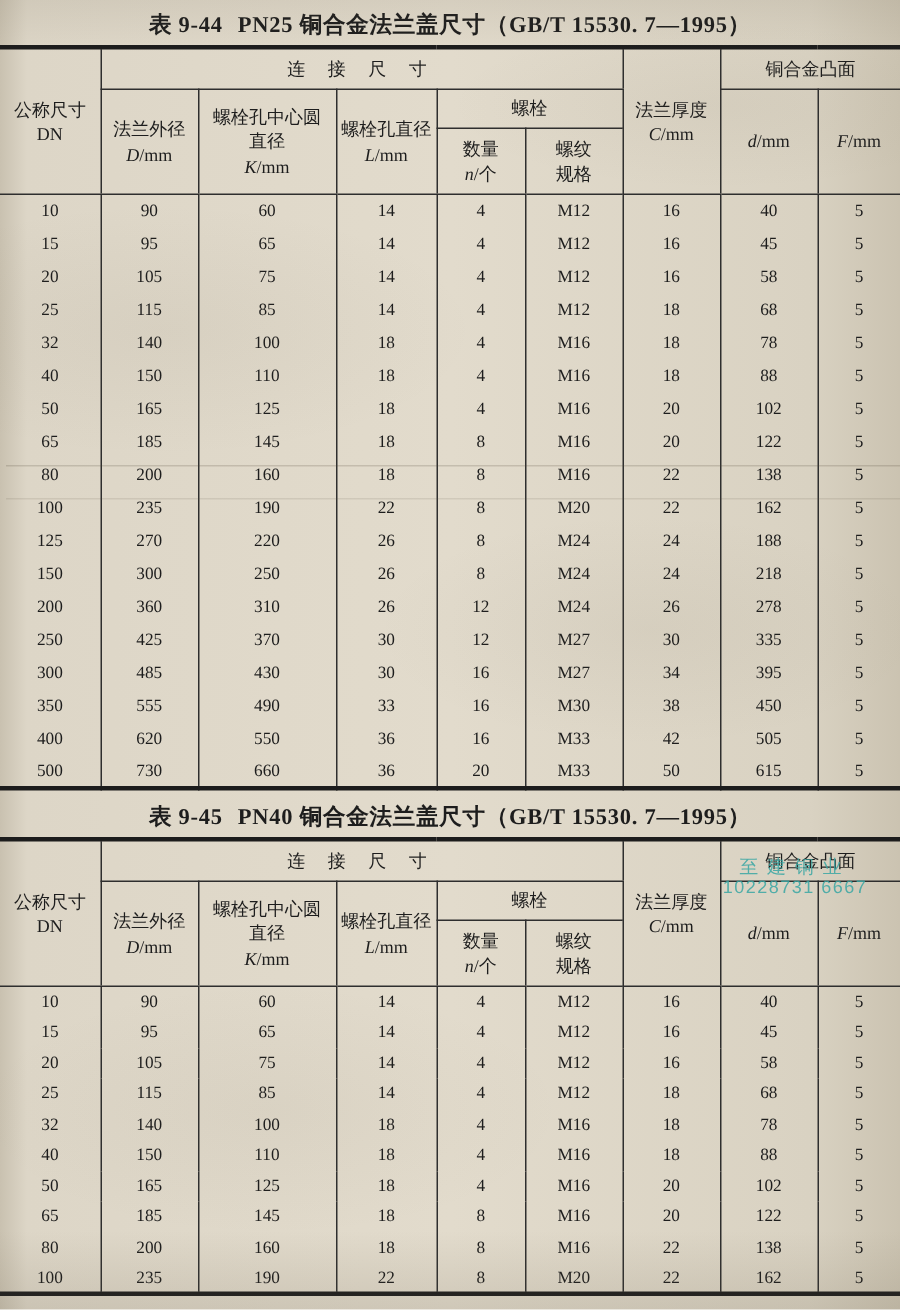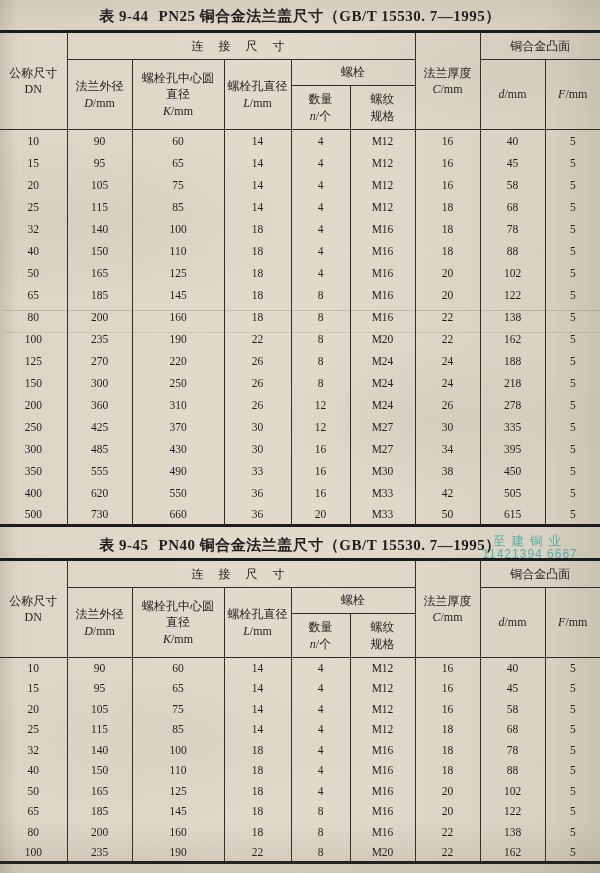--- a/index.html
+++ b/index.html
@@ -70,21 +70,21 @@
 
   .connect span { letter-spacing: 6px; }
   .v { font-style: italic; }
 
   .watermark {
     position: absolute; top: 534px; right: 2px; width: 136px;
     text-align: center; z-index: 6; pointer-events: none;
     color: #3aa7a4; opacity: 0.85; line-height: 1.15;
     font-family: "Liberation Sans", "DejaVu Sans", sans-serif;
   }
-  .wm1 { font-size: 12.5px; letter-spacing: 6px; }
+  .wm1 { font-size: 12.5px; letter-spacing: 6px; margin-top: 37px; }
   .wm2 { font-size: 12px; letter-spacing: 1px; }
 </style>
 </head>
 <body>
 
 <div class="page">
   <div class="ghosts"></div>
   <div class="artifact-line al1"></div>
   <div class="artifact-line al2"></div>
 
@@ -357,21 +357,21 @@
         </tr>
       </tbody>
   </table>
 
   <div class="title t2-title">
     <span class="tlabel">表 9-45</span><span>PN40 铜合金法兰盖尺寸（GB/T 15530. 7—1995）</span>
   </div>
 
   <div class="watermark">
     <div class="wm1">至建铜业</div>
-    <div class="wm2">11421394 6667</div>
+    <div class="wm2">10228731 6667</div>
   </div>
 
   <table class="gb t2">
     <colgroup>
       <col style="width:67px">
         <col style="width:65px">
         <col style="width:92px">
       <col style="width:67px">
         <col style="width:59px">
         <col style="width:65px">

